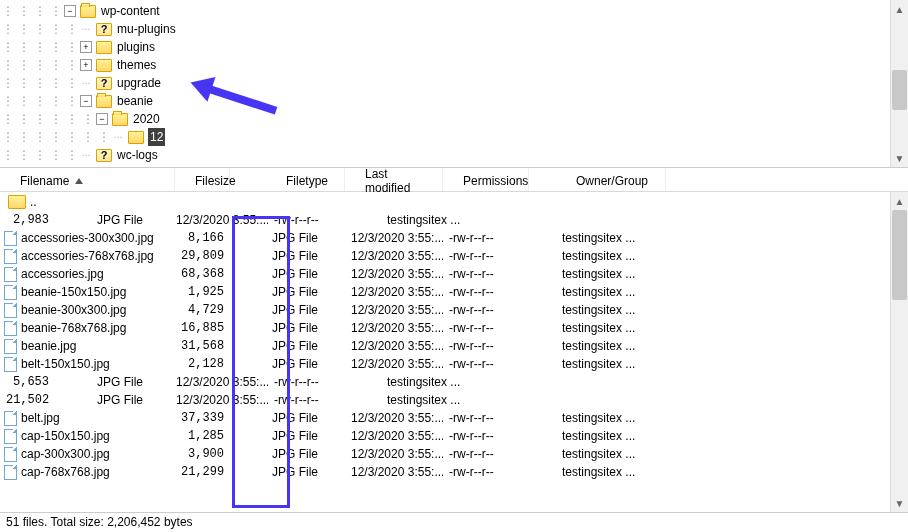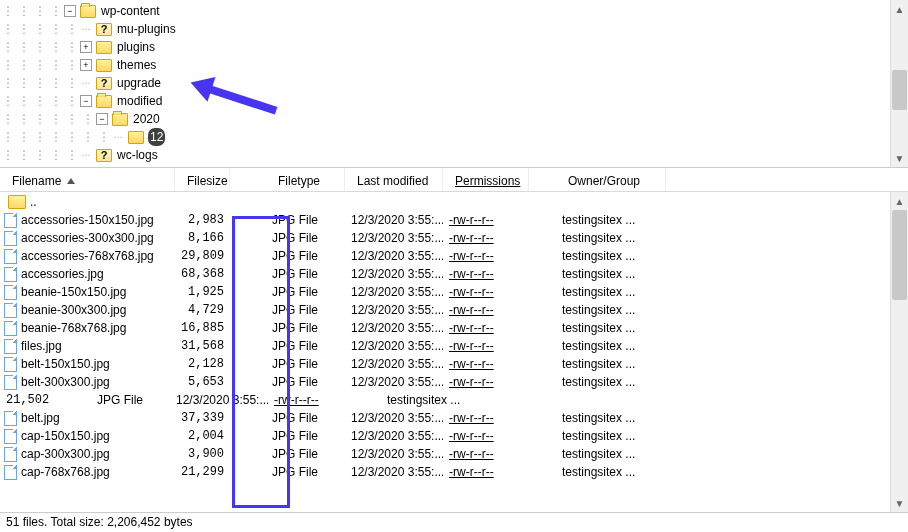--- a/index.html
+++ b/index.html
@@ -28,21 +28,20 @@
   .tree-row {
     display: flex;
     align-items: center;
     height: 18px;
     cursor: pointer;
   }
   .tree-row.selected .label {
     background: #404040;
     color: #fff;
     padding: 0 2px;
-    border-radius: 7px;
   }
   .vline {
     display: inline-block;
     width: 16px;
     text-align: center;
     color: #999;
   }
   .expander {
     display: inline-flex;
     width: 12px;
@@ -136,39 +135,39 @@
     flex-direction: column;
   }
   .headers {
     display: flex;
     height: 24px;
     border-bottom: 1px solid #d9d9d9;
     background: #fff;
   }
   .header-cell {
     border-right: 1px solid #eee;
-    padding: 3px 6px 0 12px;
+    padding: 3px 6px 0 20px;
     font-size: 12px;
     position: relative;
     display: flex;
     align-items: center;
     gap: 4px;
   }
   .sort-caret {
     width: 0; height: 0;
     border-left: 4px solid transparent;
     border-right: 4px solid transparent;
     border-bottom: 6px solid #555;
     margin-left: 2px;
   }
   .col-filename { width: 175px; }
   .col-filesize { width: 55px; text-align: right; align-items: center; }
   .col-filetype { width: 79px; margin-left: 36px; }
   .col-modified { width: 98px; }
-  .col-permissions { width: 86px; text-decoration: underline; }
+  .col-permissions { width: 86px; }
   .col-owner { width: 110px; margin-left: 27px; }
 
   .list-body {
     flex: 1;
     overflow: hidden;
     position: relative;
   }
   .list-rows {
     padding-top: 1px;
   }
@@ -287,21 +286,21 @@
       </div>
       <div class="tree-row">
         <span class="vline">⋮</span>
         <span class="vline">⋮</span>
         <span class="vline">⋮</span>
         <span class="vline">⋮</span>
         <span class="vline">⋮</span>
         <span class="expander">−</span>
         <span style="width: 2px; display: inline-block;"></span>
         <span class="folder-icon open"></span>
-        <span class="label">modified</span>
+        <span class="label">beanie</span>
       </div>
       <div class="tree-row">
         <span class="vline">⋮</span>
         <span class="vline">⋮</span>
         <span class="vline">⋮</span>
         <span class="vline">⋮</span>
         <span class="vline">⋮</span>
         <span class="vline">⋮</span>
         <span class="expander">−</span>
         <span style="width: 2px; display: inline-block;"></span>
@@ -375,24 +374,20 @@
 
   <div class="list-body">
     <div class="list-rows" id="rows">
         <div class="list-row">
           <div class="cell col-filename">
             <span class="up-folder-icon"></span>
             <span>..</span>
           </div>
         </div>
         <div class="list-row">
-          <div class="cell col-filename">
-            <span class="file-icon"></span>
-            <span>accessories-150x150.jpg</span>
-          </div>
           <div class="cell col-filesize">2,983</div>
           <div class="cell col-filetype">JPG File</div>
           <div class="cell col-modified">12/3/2020 3:55:...</div>
           <div class="cell col-permissions">-rw-r--r--</div>
           <div class="cell col-owner">testingsitex ...</div>
         </div>
         <div class="list-row">
           <div class="cell col-filename">
             <span class="file-icon"></span>
             <span>accessories-300x300.jpg</span>
@@ -454,44 +449,40 @@
           </div>
           <div class="cell col-filesize">16,885</div>
           <div class="cell col-filetype">JPG File</div>
           <div class="cell col-modified">12/3/2020 3:55:...</div>
           <div class="cell col-permissions">-rw-r--r--</div>
           <div class="cell col-owner">testingsitex ...</div>
         </div>
         <div class="list-row">
           <div class="cell col-filename">
             <span class="file-icon"></span>
-            <span>files.jpg</span>
+            <span>beanie.jpg</span>
           </div>
           <div class="cell col-filesize">31,568</div>
           <div class="cell col-filetype">JPG File</div>
           <div class="cell col-modified">12/3/2020 3:55:...</div>
           <div class="cell col-permissions">-rw-r--r--</div>
           <div class="cell col-owner">testingsitex ...</div>
         </div>
         <div class="list-row">
           <div class="cell col-filename">
             <span class="file-icon"></span>
             <span>belt-150x150.jpg</span>
           </div>
           <div class="cell col-filesize">2,128</div>
           <div class="cell col-filetype">JPG File</div>
           <div class="cell col-modified">12/3/2020 3:55:...</div>
           <div class="cell col-permissions">-rw-r--r--</div>
           <div class="cell col-owner">testingsitex ...</div>
         </div>
         <div class="list-row">
-          <div class="cell col-filename">
-            <span class="file-icon"></span>
-            <span>belt-300x300.jpg</span>
-          </div>
           <div class="cell col-filesize">5,653</div>
           <div class="cell col-filetype">JPG File</div>
           <div class="cell col-modified">12/3/2020 3:55:...</div>
           <div class="cell col-permissions">-rw-r--r--</div>
           <div class="cell col-owner">testingsitex ...</div>
         </div>
         <div class="list-row">
           <div class="cell col-filesize">21,502</div>
           <div class="cell col-filetype">JPG File</div>
           <div class="cell col-modified">12/3/2020 3:55:...</div>
@@ -507,21 +498,21 @@
           <div class="cell col-filetype">JPG File</div>
           <div class="cell col-modified">12/3/2020 3:55:...</div>
           <div class="cell col-permissions">-rw-r--r--</div>
           <div class="cell col-owner">testingsitex ...</div>
         </div>
         <div class="list-row">
           <div class="cell col-filename">
             <span class="file-icon"></span>
             <span>cap-150x150.jpg</span>
           </div>
-          <div class="cell col-filesize">2,004</div>
+          <div class="cell col-filesize">1,285</div>
           <div class="cell col-filetype">JPG File</div>
           <div class="cell col-modified">12/3/2020 3:55:...</div>
           <div class="cell col-permissions">-rw-r--r--</div>
           <div class="cell col-owner">testingsitex ...</div>
         </div>
         <div class="list-row">
           <div class="cell col-filename">
             <span class="file-icon"></span>
             <span>cap-300x300.jpg</span>
           </div>

